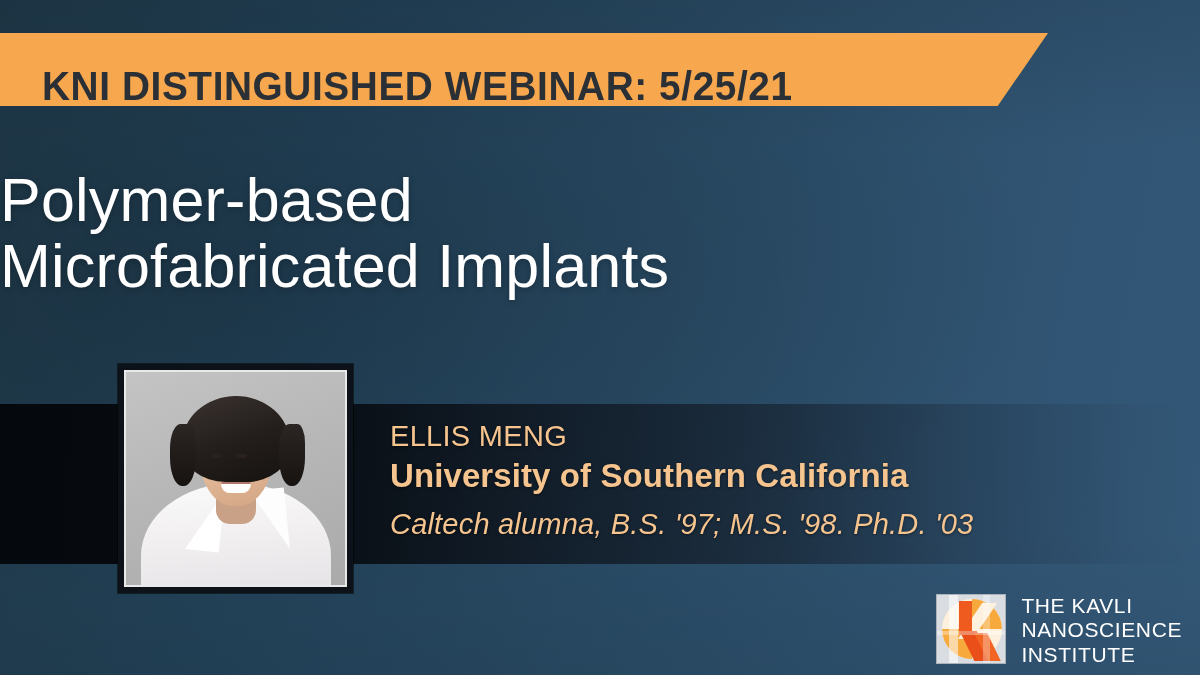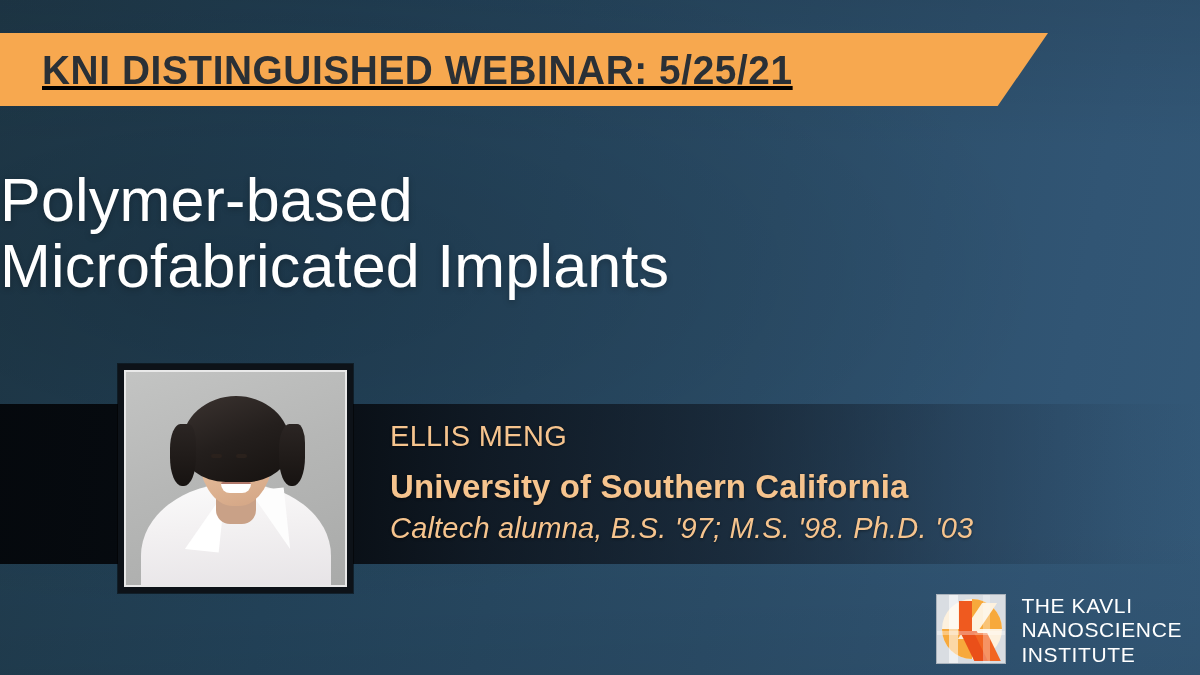--- a/index.html
+++ b/index.html
@@ -21,21 +21,21 @@
   }
 
   
   .ribbon{
     position:absolute;
     left:0;top:33px;
     width:1048px;height:73px;
     background:#f6a council;
     background:#f7a84f;
     clip-path:polygon(0 0, 100% 0, 95.2% 100%, 0 100%);
-    display:flex;align-items:center;text-decoration:underline;
+    display:flex;align-items:flex-end;
   }
   .ribbon-text{
     margin-left:42px;
     color:#2a3036;
     font-size:40px;
     font-weight:700;
     letter-spacing:0.6px;
     line-height:1;
     white-space:nowrap;
     font-stretch:condensed;
@@ -137,26 +137,26 @@
     position:absolute;
     left:390px;top:420px;
     color:#f6c48e;
   }
   .spk-name{
     font-size:29px;font-weight:400;line-height:1.16;letter-spacing:0.3px;
     text-shadow:0 1px 3px rgba(0,0,0,0.45);
   }
   .spk-affil{
     font-size:33px;font-weight:700;line-height:1.2;letter-spacing:0.1px;
-    margin-top:13px;
+    margin-top:2px;
     text-shadow:0 1px 3px rgba(0,0,0,0.45);
   }
   .spk-note{
     font-size:29px;font-style:italic;font-weight:400;line-height:1.22;
-    margin-top:5px;letter-spacing:0.2px;
+    margin-top:12px;letter-spacing:0.2px;
     text-shadow:0 1px 3px rgba(0,0,0,0.45);
   }
 
   
   .kavli{
     position:absolute;
     right:18px;bottom:8px;
     display:flex;align-items:flex-start;gap:15px;
   }
   .kavli-mark{

